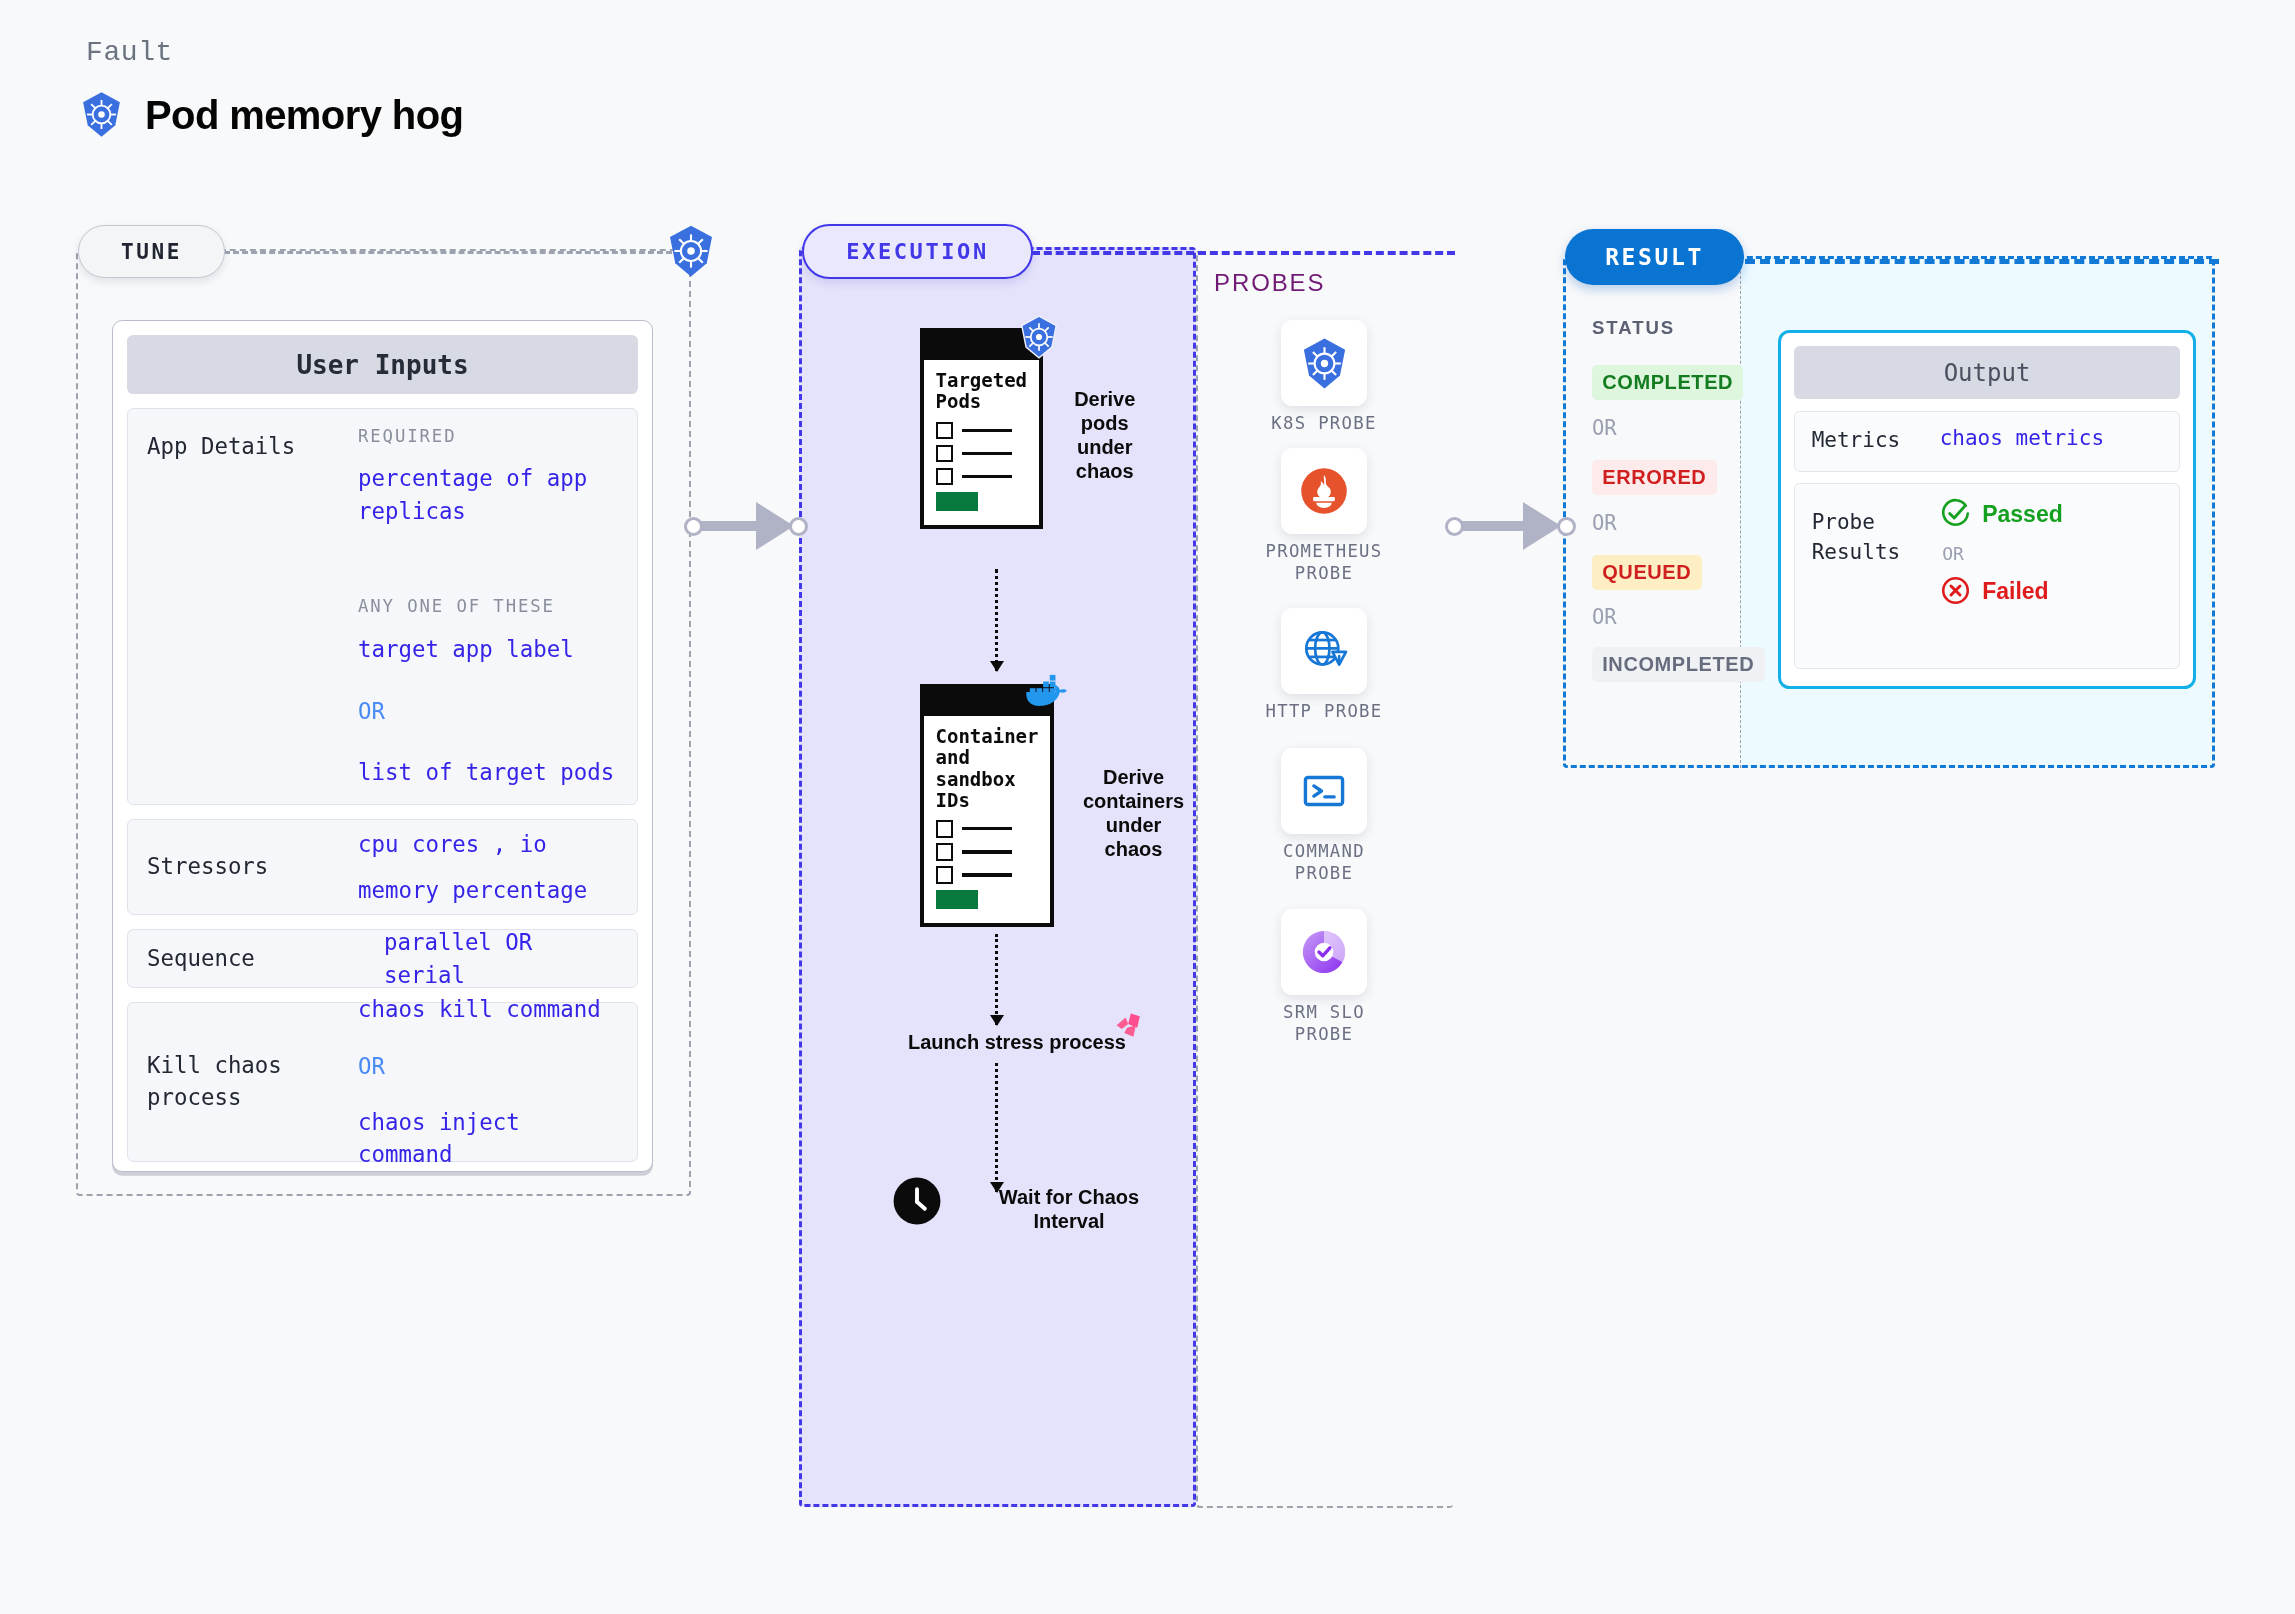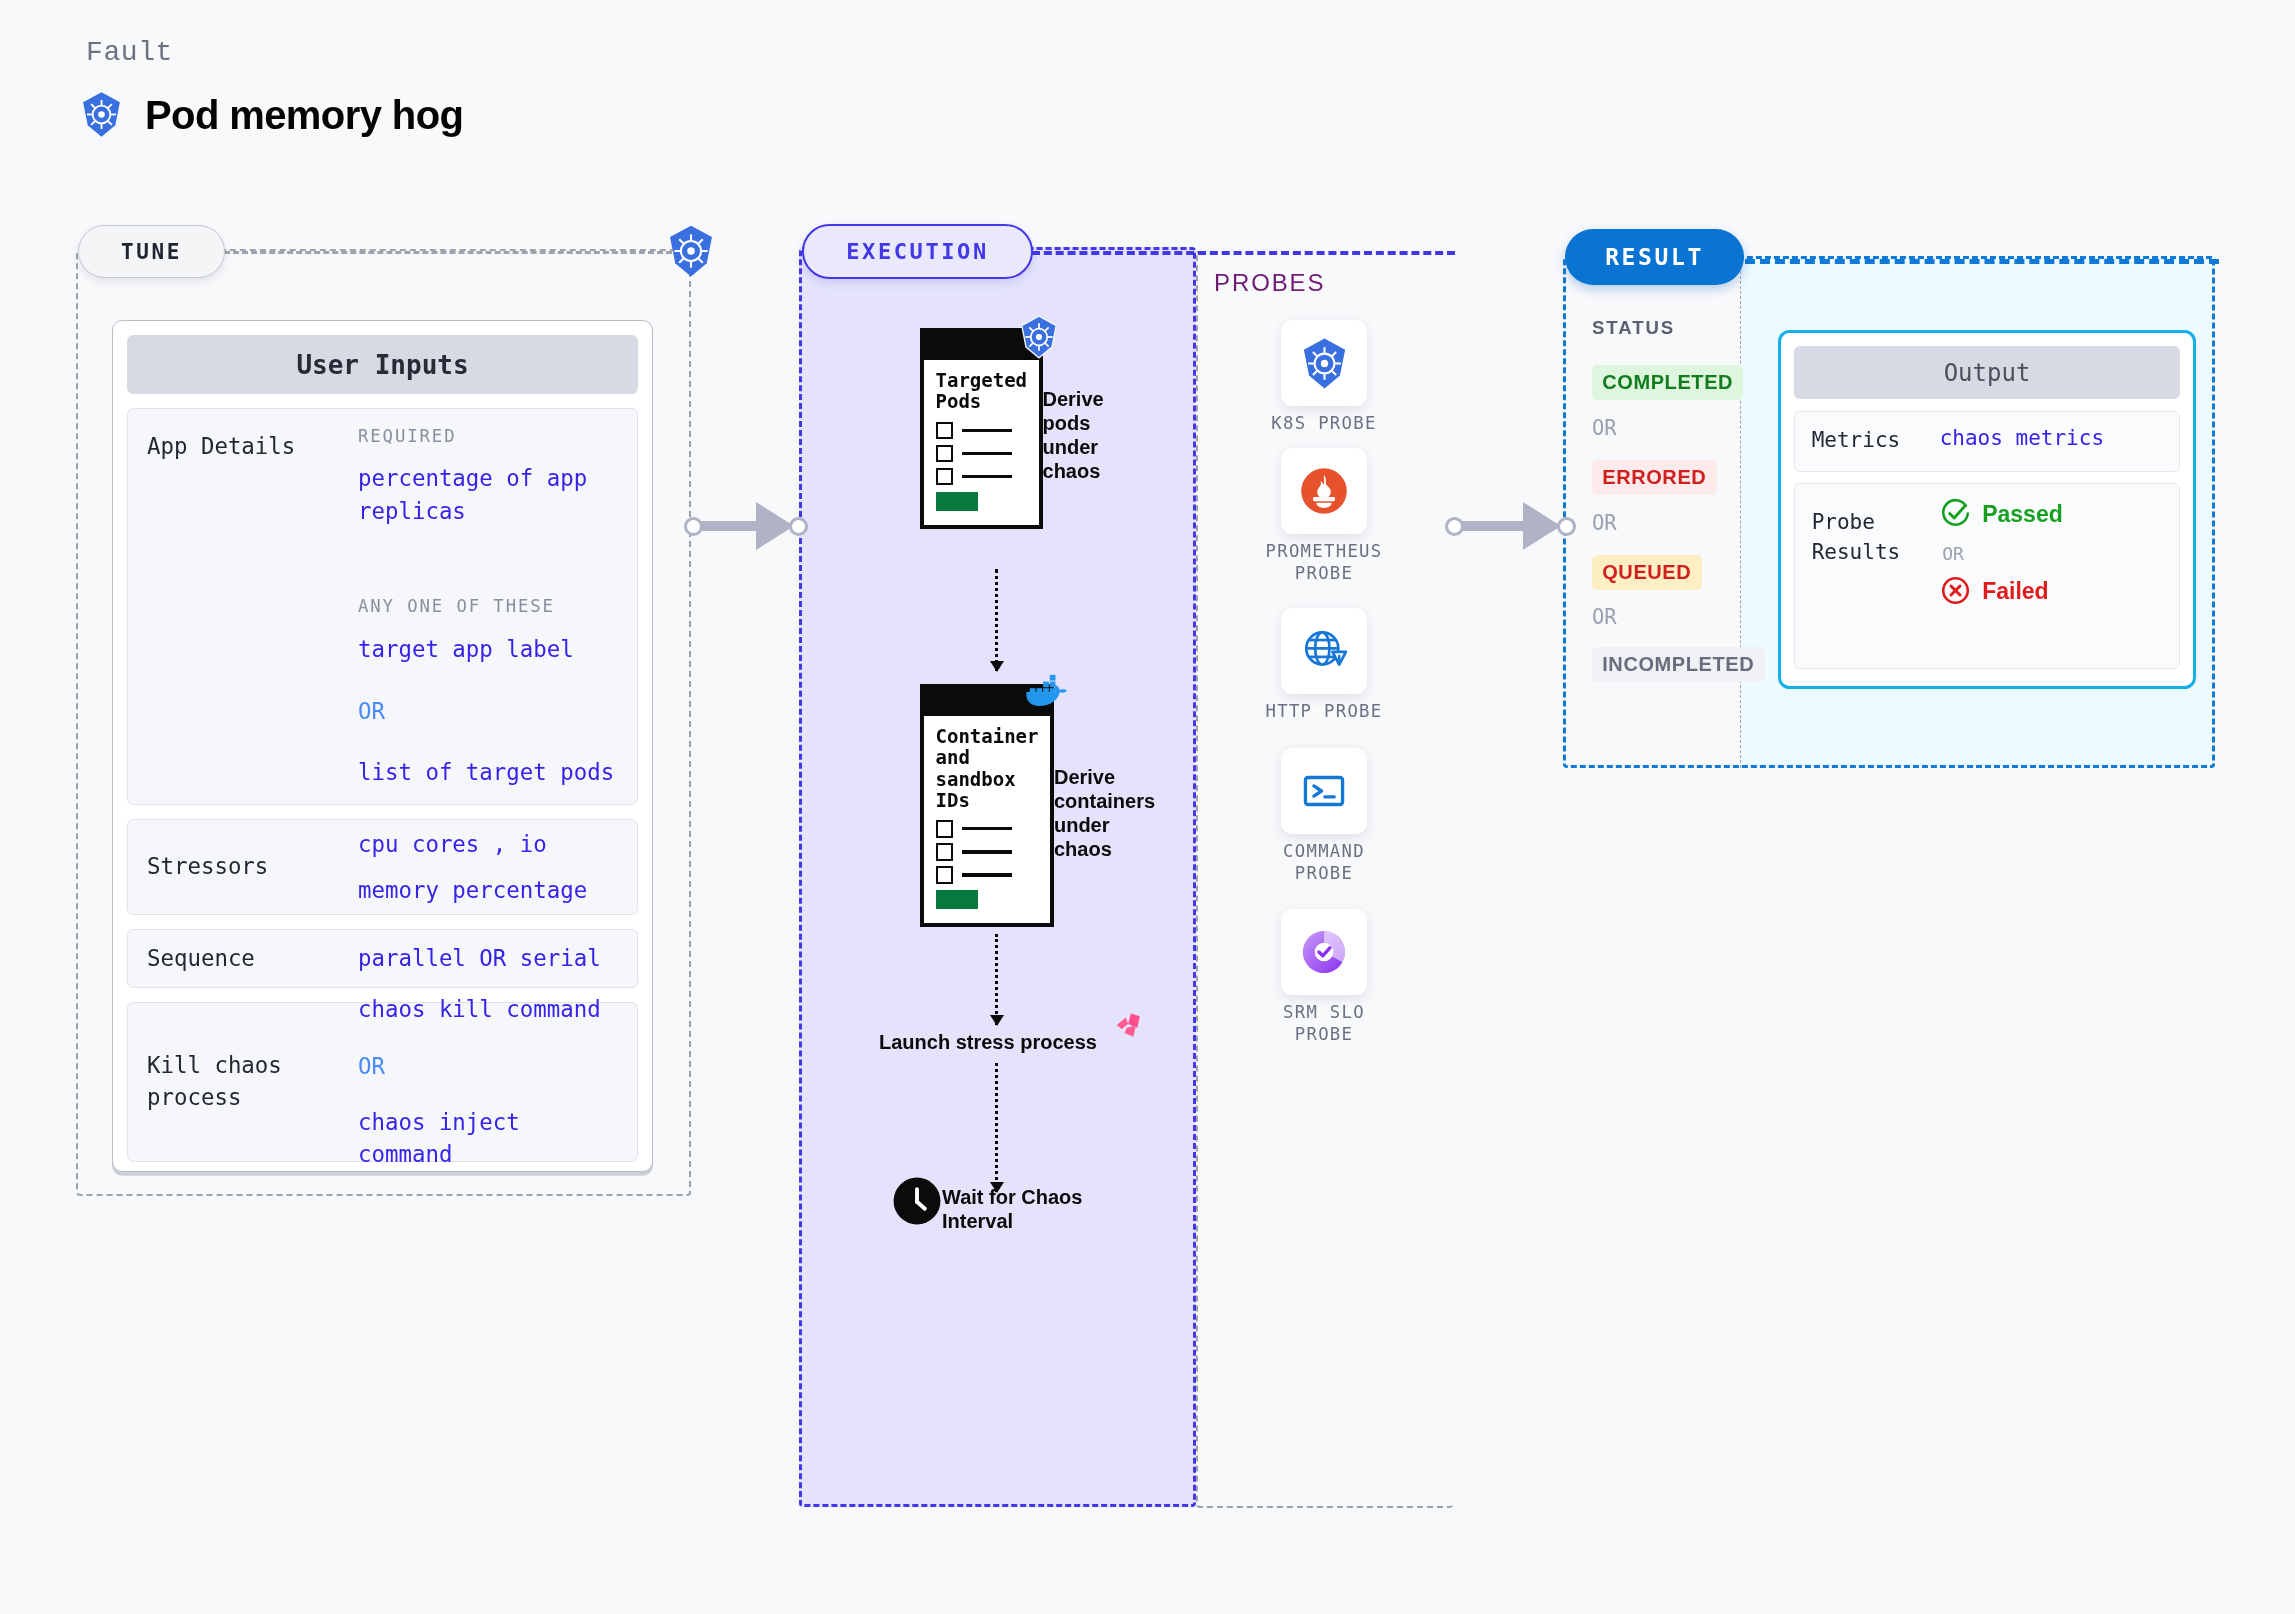--- a/index.html
+++ b/index.html
@@ -134,22 +134,22 @@
   .doc-title{
     font-family:"DejaVu Sans Mono","Liberation Mono",monospace;
     font-size:19px;font-weight:bold;color:#0b0b0b;line-height:1.12;
   }
   .doc-lines{margin-top:9px;}
   .doc-line{display:flex;align-items:center;gap:9px;margin-bottom:5.8px;}
   .doc-chk{width:17.3px;height:17.3px;border:2.6px solid #0b0b0b;box-sizing:border-box;}
   .doc-rule{width:50px;height:3.2px;background:#0b0b0b;}
   .doc-green{width:42px;height:19px;background:#07793c;margin-top:6.4px;}
   .node-cap{
-    margin-top:14px;text-align:left;font-size:20px;font-weight:bold;
-    color:#0b0b0b;line-height:1.2;max-width:211px;
+    margin-top:14px;text-align:center;font-size:20px;font-weight:bold;
+    color:#0b0b0b;line-height:1.2;max-width:211px;margin-left:29px;
   }
   .vdots{
     position:absolute;width:0;border-left:3.2px dotted #0b0b0b;z-index:2;
   }
   .vdots::after{
     content:"";position:absolute;left:-8.3px;bottom:-1.3px;
     border-left:7px solid transparent;border-right:7px solid transparent;
     border-top:11px solid #0b0b0b;
   }
   .badge-icon{position:absolute;z-index:4;}
@@ -298,21 +298,21 @@
 
   <div class="row-box" style="height:96px;">
     <div class="row-label">Stressors</div>
     <div>
       <div class="row-vals">cpu cores  , io</div>
       <div style="height:14px;"></div>
       <div class="row-vals">memory percentage</div>
     </div>
   </div>
 
-  <div class="row-box" style="height:59px;">
+  <div class="row-box" style="height:59px;gap:26px;">
     <div class="row-label">Sequence</div>
     <div class="row-vals">parallel OR serial</div>
   </div>
 
   <div class="row-box" style="height:160px;">
     <div class="row-label">Kill chaos process</div>
     <div>
       <div class="row-vals">chaos kill command</div>
       <div class="gap"></div>
       <div class="row-vals or-word">OR</div>

